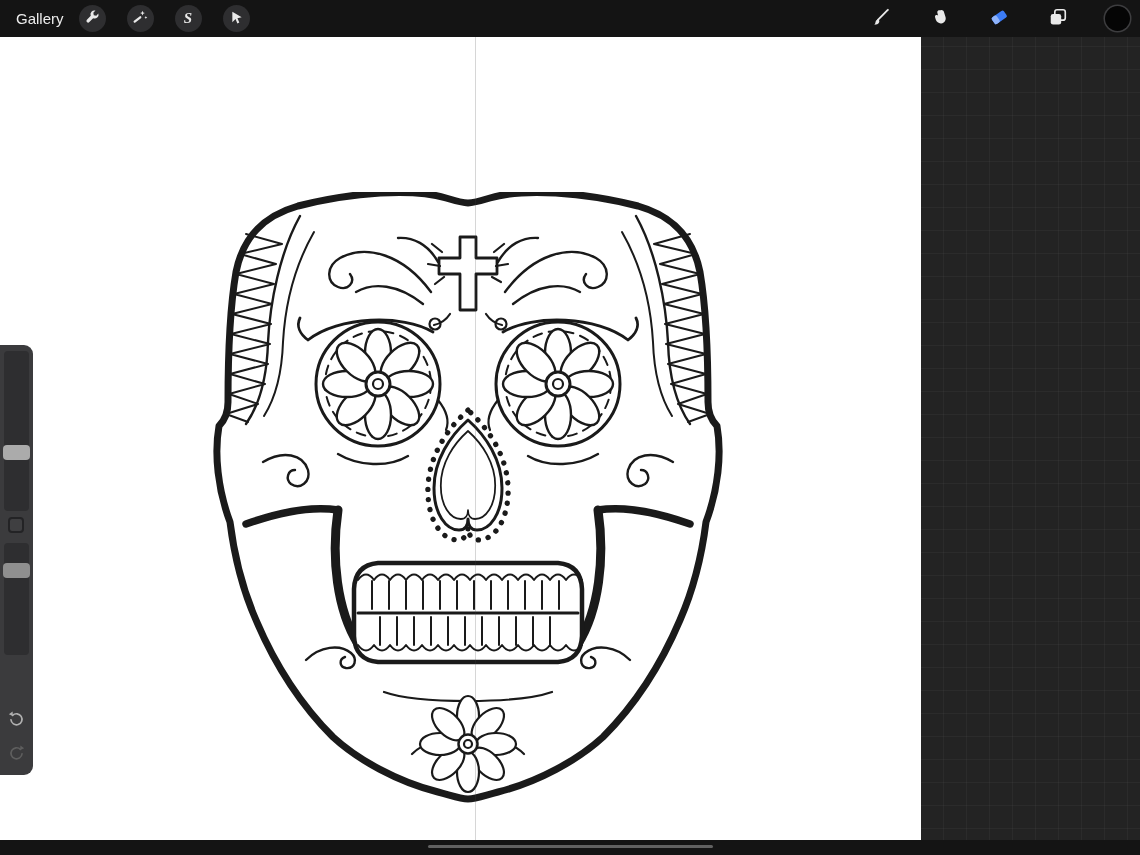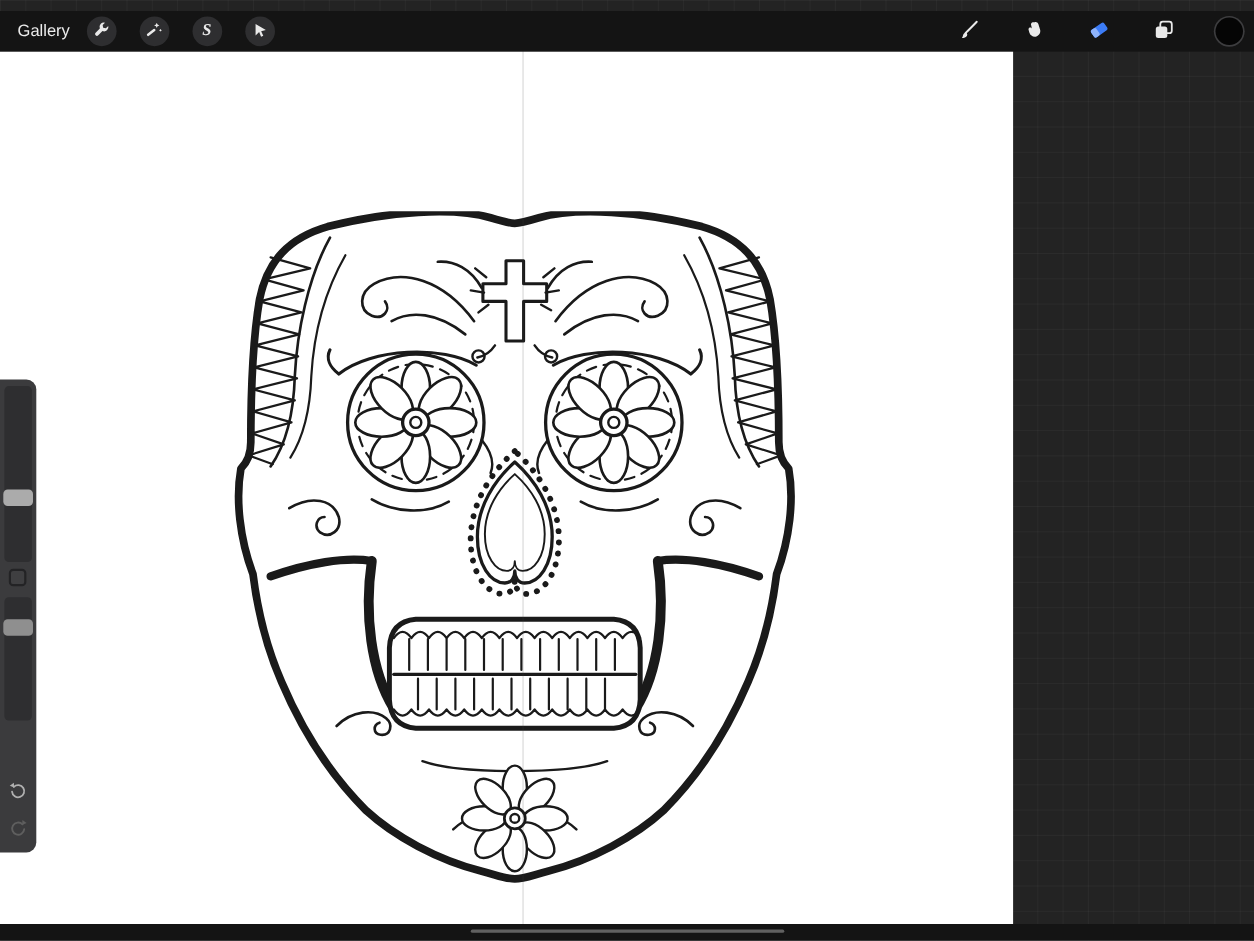--- a/index.html
+++ b/index.html
@@ -4,21 +4,21 @@
 <style>
   html,body{margin:0;padding:0;background:#0c0c0c;}
   .app{position:relative;width:1140px;height:855px;overflow:hidden;
        font-family:"Liberation Sans",sans-serif;
        background-color:#232323;
        background-image:linear-gradient(rgba(255,255,255,0.035) 1px, transparent 1px),
                         linear-gradient(90deg, rgba(255,255,255,0.035) 1px, transparent 1px);
        background-size:23px 23px;}
   
   .topbar{position:absolute;top:0;left:0;width:1140px;height:37px;background:#141414;
-          display:flex;align-items:center;z-index:20;margin-top:10px;}
+          display:flex;align-items:center;z-index:20;}
   .gallery-btn{background:none;border:none;color:#ececec;font-size:15px;
                padding:0 15px 0 16px;cursor:pointer;font-family:inherit;}
   .left-tools{display:flex;align-items:center;gap:21px;}
   .tool-circle{width:27px;height:27px;border-radius:50%;background:#2e2e30;border:none;
                display:flex;align-items:center;justify-content:center;padding:0;cursor:pointer;}
   .sel-s{font-family:"Liberation Serif",serif;font-style:italic;font-weight:bold;
          font-size:15px;color:#e9e9e9;line-height:1;}
   .right-tools{margin-left:auto;display:flex;align-items:center;gap:31px;padding-right:9px;}
   .flat-tool{width:28px;height:28px;background:none;border:none;padding:0;cursor:pointer;
              display:flex;align-items:center;justify-content:center;}

